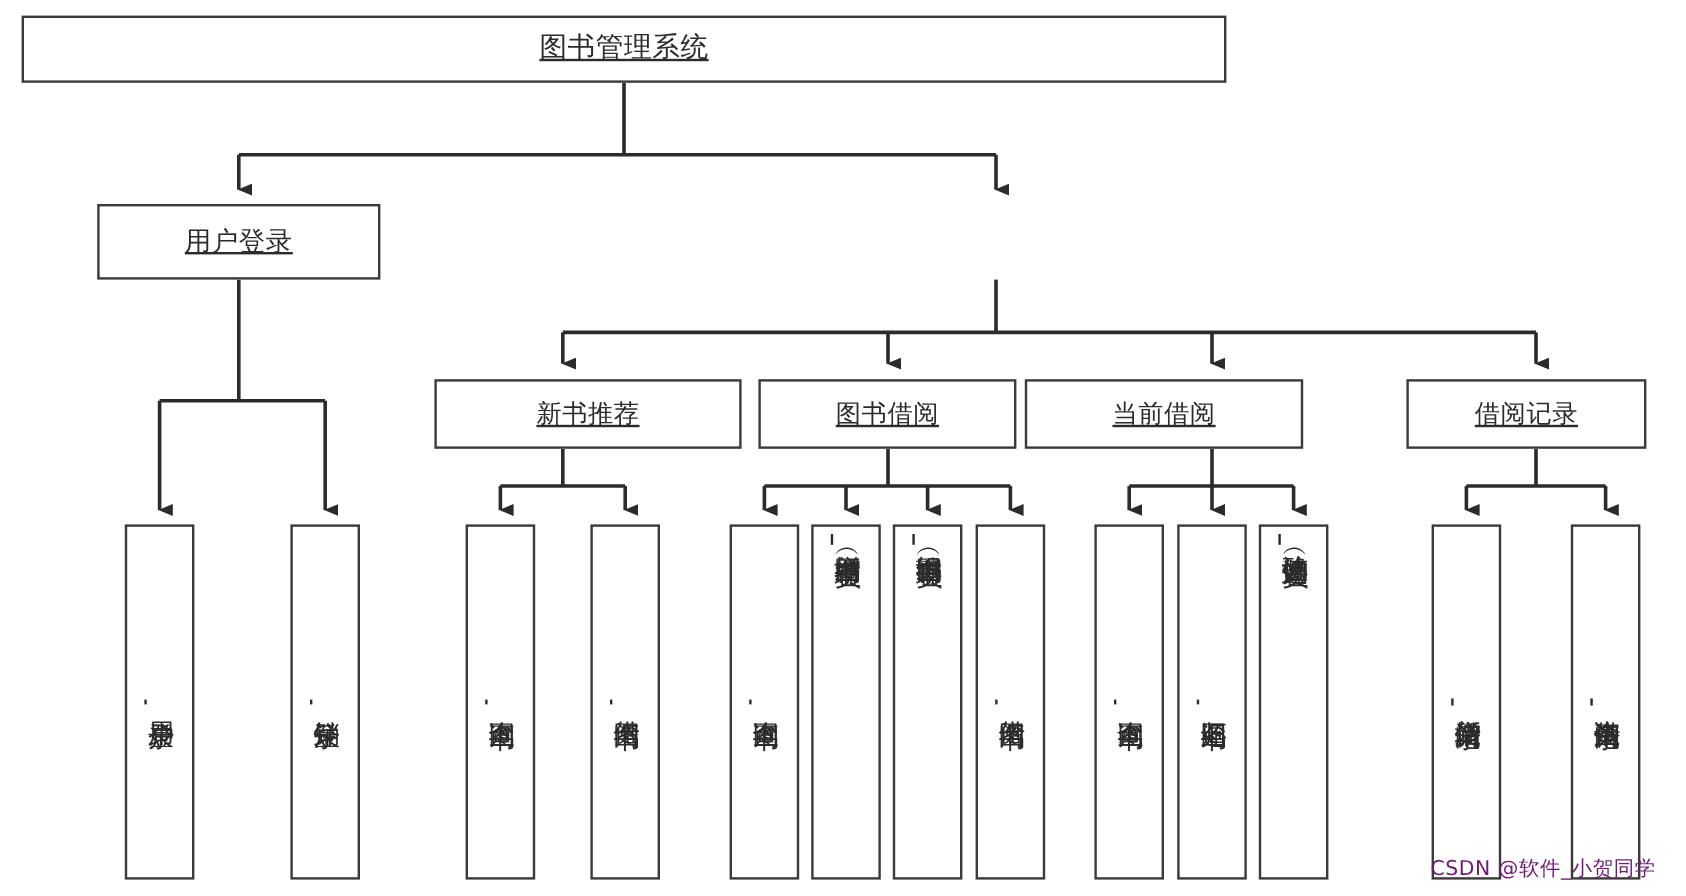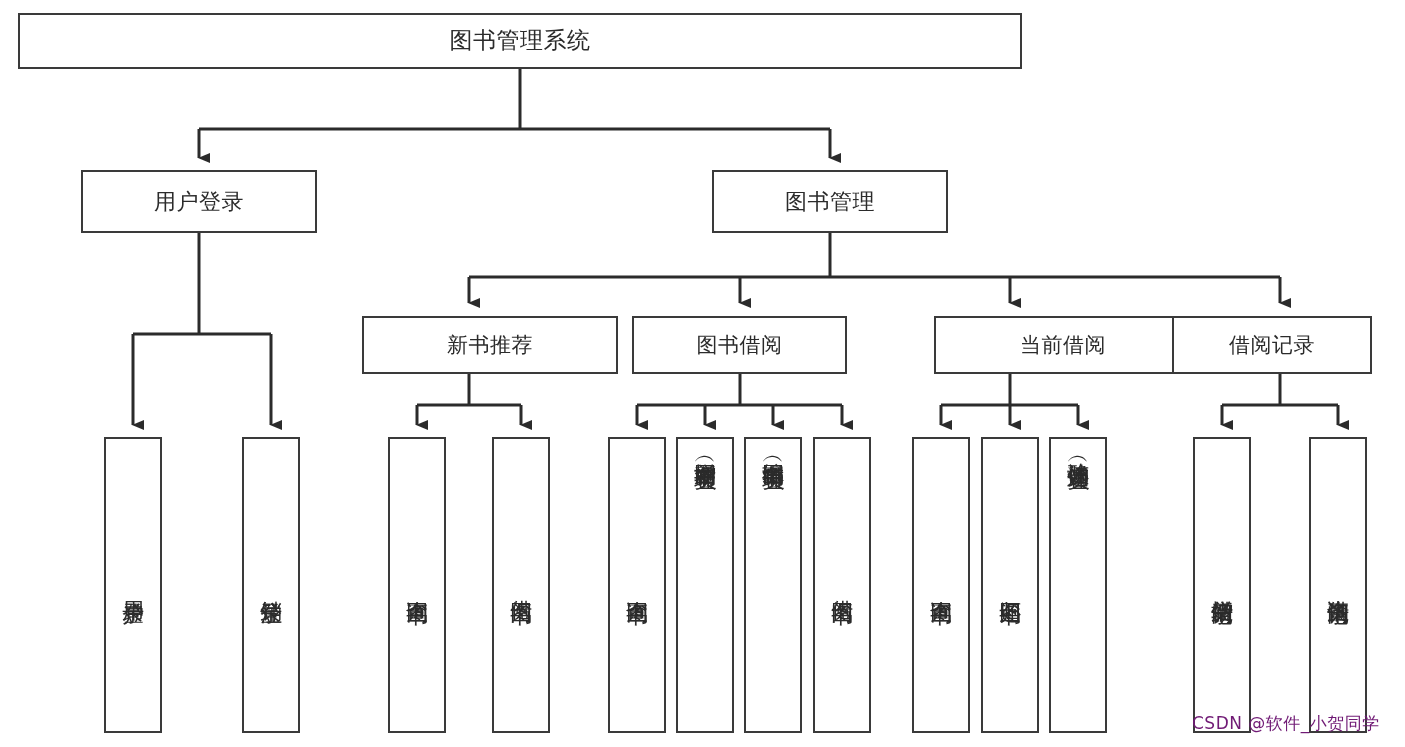--- a/index.html
+++ b/index.html
@@ -32,20 +32,21 @@
     border: 2px solid #3a3a3a;
     display: flex;
     align-items: center;
     justify-content: center;
     color: #2b2b2b;
   }
   .node .lbl {
     display: block;
     line-height: 1.18;
     letter-spacing: 0.5px;
+    text-decoration: underline;
   }
   .node-root .lbl { font-size: 23px; }
   .node-l2 .lbl { font-size: 22px; }
   .node-l3 .lbl { font-size: 21px; }
   .node-leaf {
     padding-top: 6px;
     align-items: flex-start;
   }
   .node-leaf .lbl {
     writing-mode: vertical-rl;
@@ -126,31 +127,28 @@
     </g>
   </svg>
 
   <div class="node node-root" style="left:18px; top:13px; width:1004px; height:56px;">
     <span class="lbl">图书管理系统</span>
   </div>
 
   <div class="node node-l2" style="left:81px; top:170px; width:236px; height:63px;">
     <span class="lbl">用户登录</span>
   </div>
-  <div class="node node-l2" style="left:712px; top:170px; width:236px; height:63px;">
-    <span class="lbl">图书管理</span>
-  </div>
 
   <div class="node node-l3" style="left:362px; top:316px; width:256px; height:58px;">
     <span class="lbl">新书推荐</span>
   </div>
   <div class="node node-l3" style="left:632px; top:316px; width:215px; height:58px;">
     <span class="lbl">图书借阅</span>
   </div>
-  <div class="node node-l3" style="left:934px; top:316px; width:258px; height:58px;">
+  <div class="node node-l3" style="left:854px; top:316px; width:232px; height:58px;">
     <span class="lbl">当前借阅</span>
   </div>
   <div class="node node-l3" style="left:1172px; top:316px; width:200px; height:58px;">
     <span class="lbl">借阅记录</span>
   </div>
 
   <div class="node node-leaf short" style="left:104px; top:437px; width:58px; height:296px;">
     <span class="lbl">用户登录</span>
   </div>
   <div class="node node-leaf short" style="left:242px; top:437px; width:58px; height:296px;">

